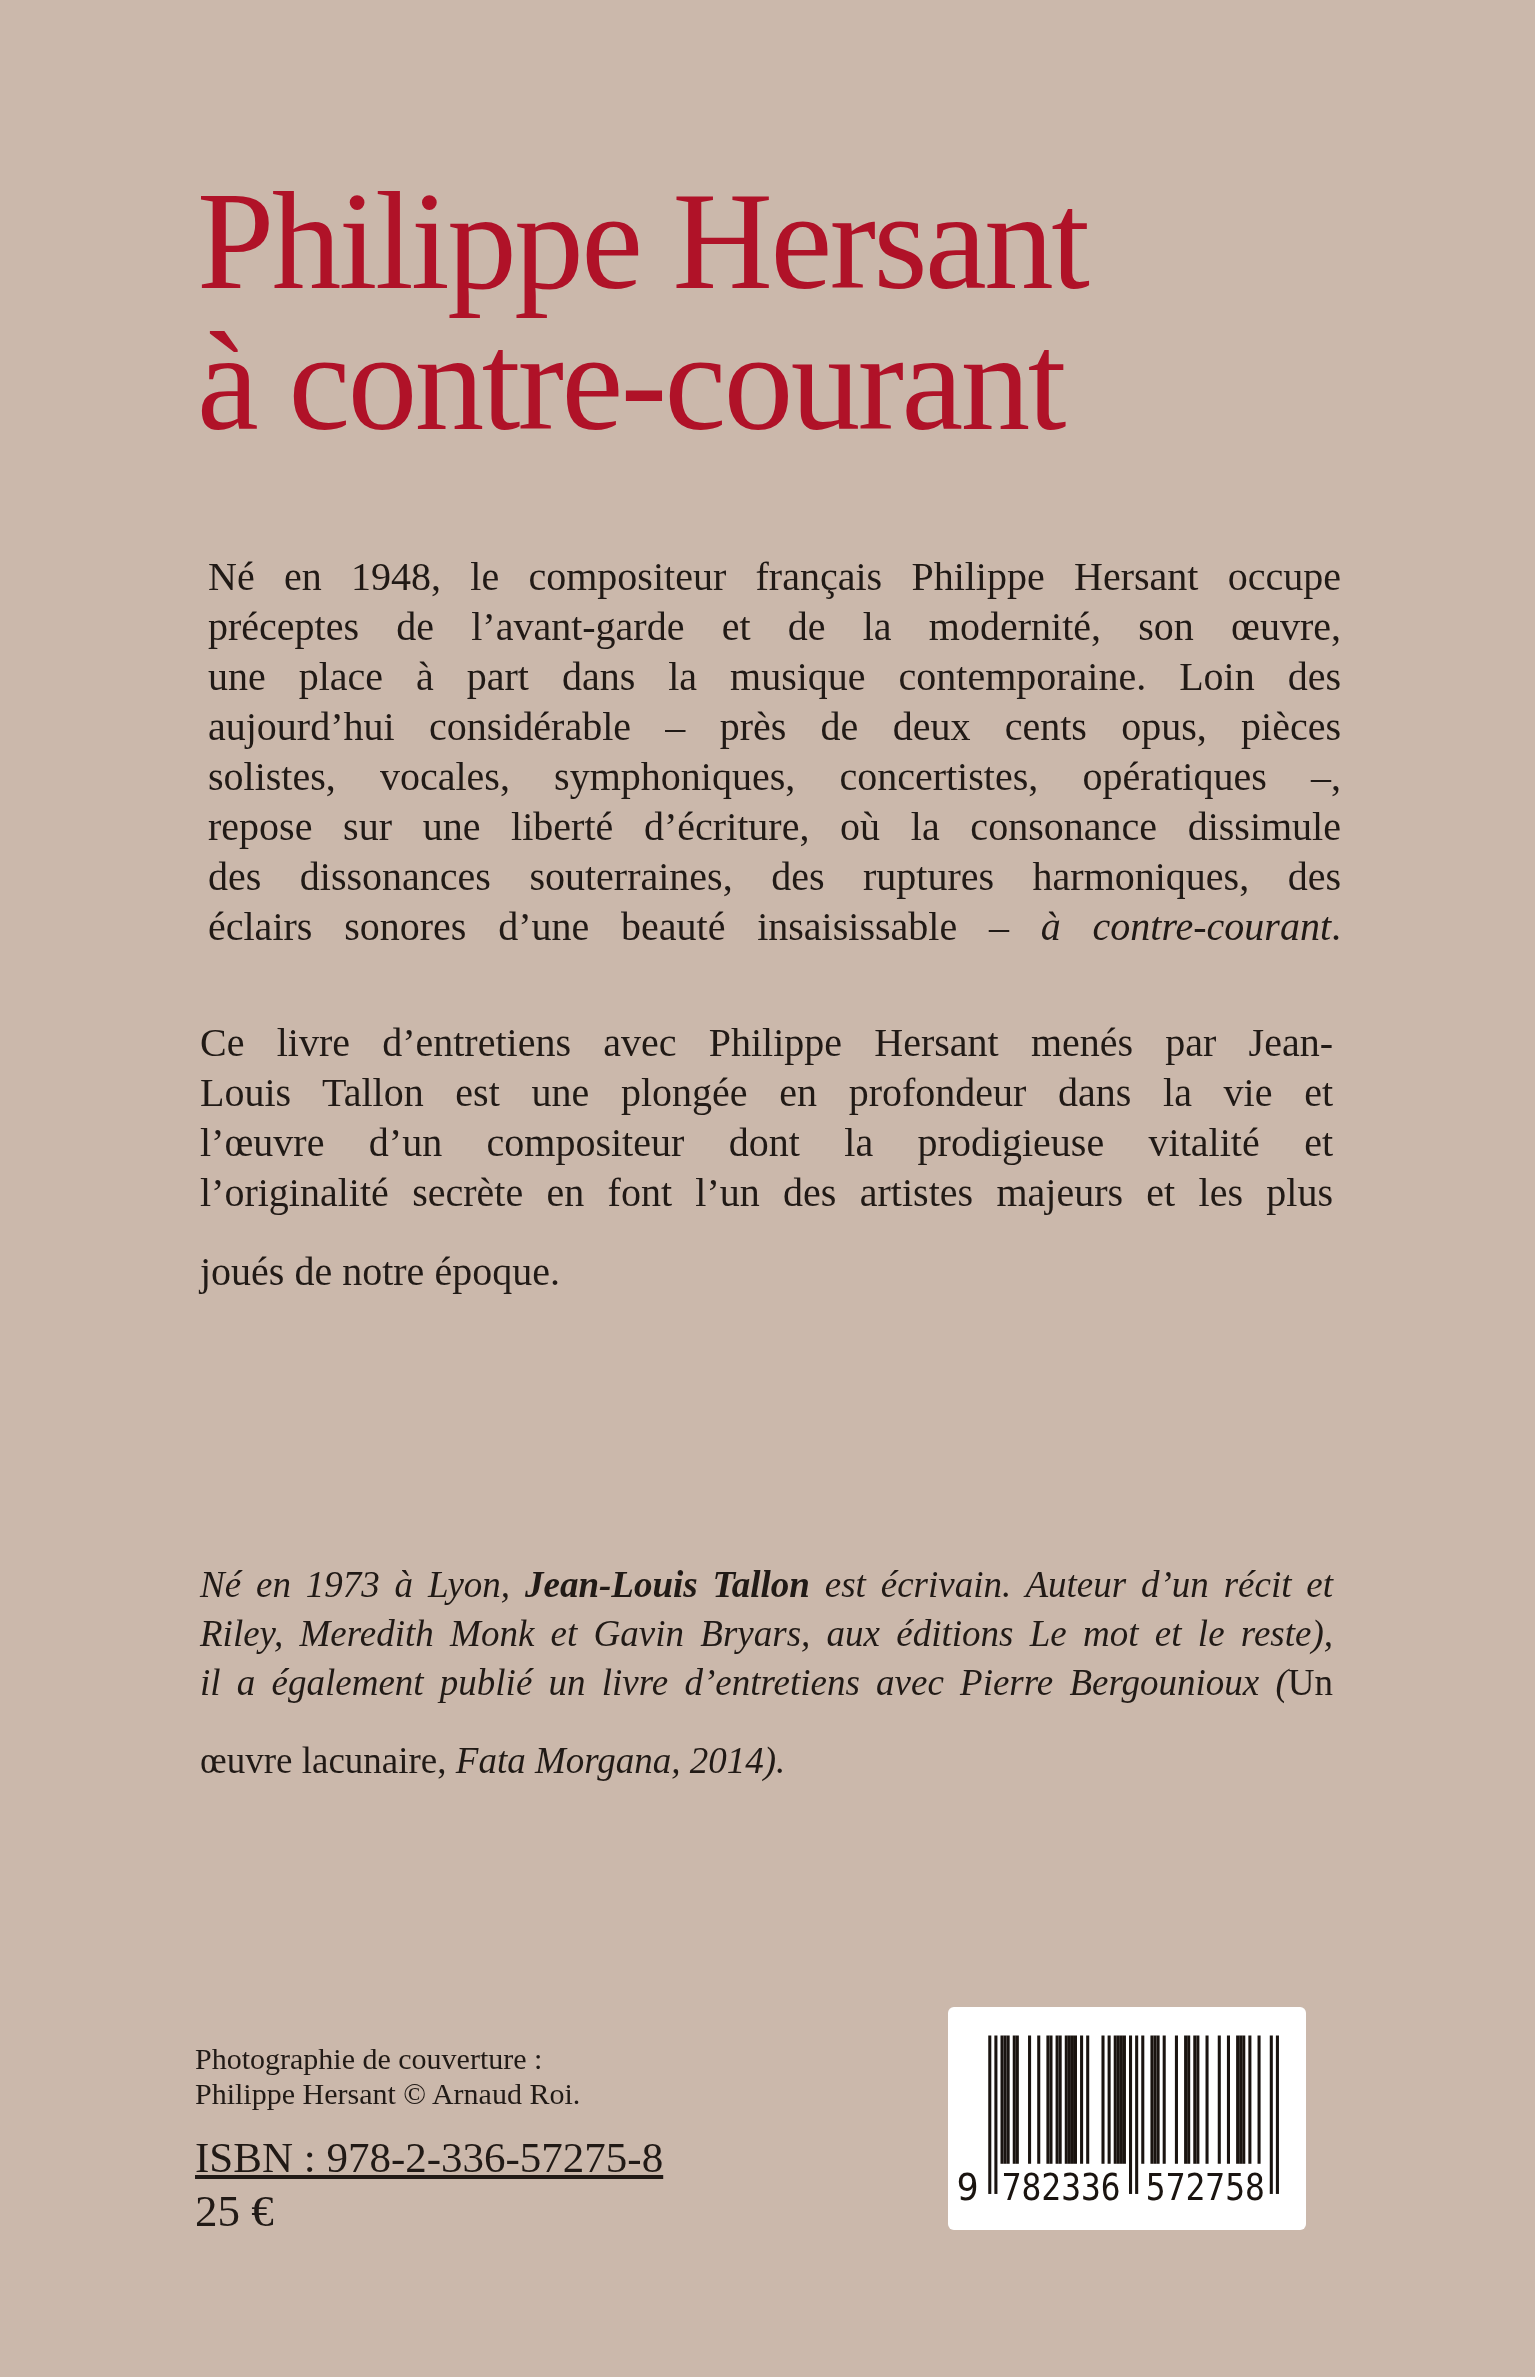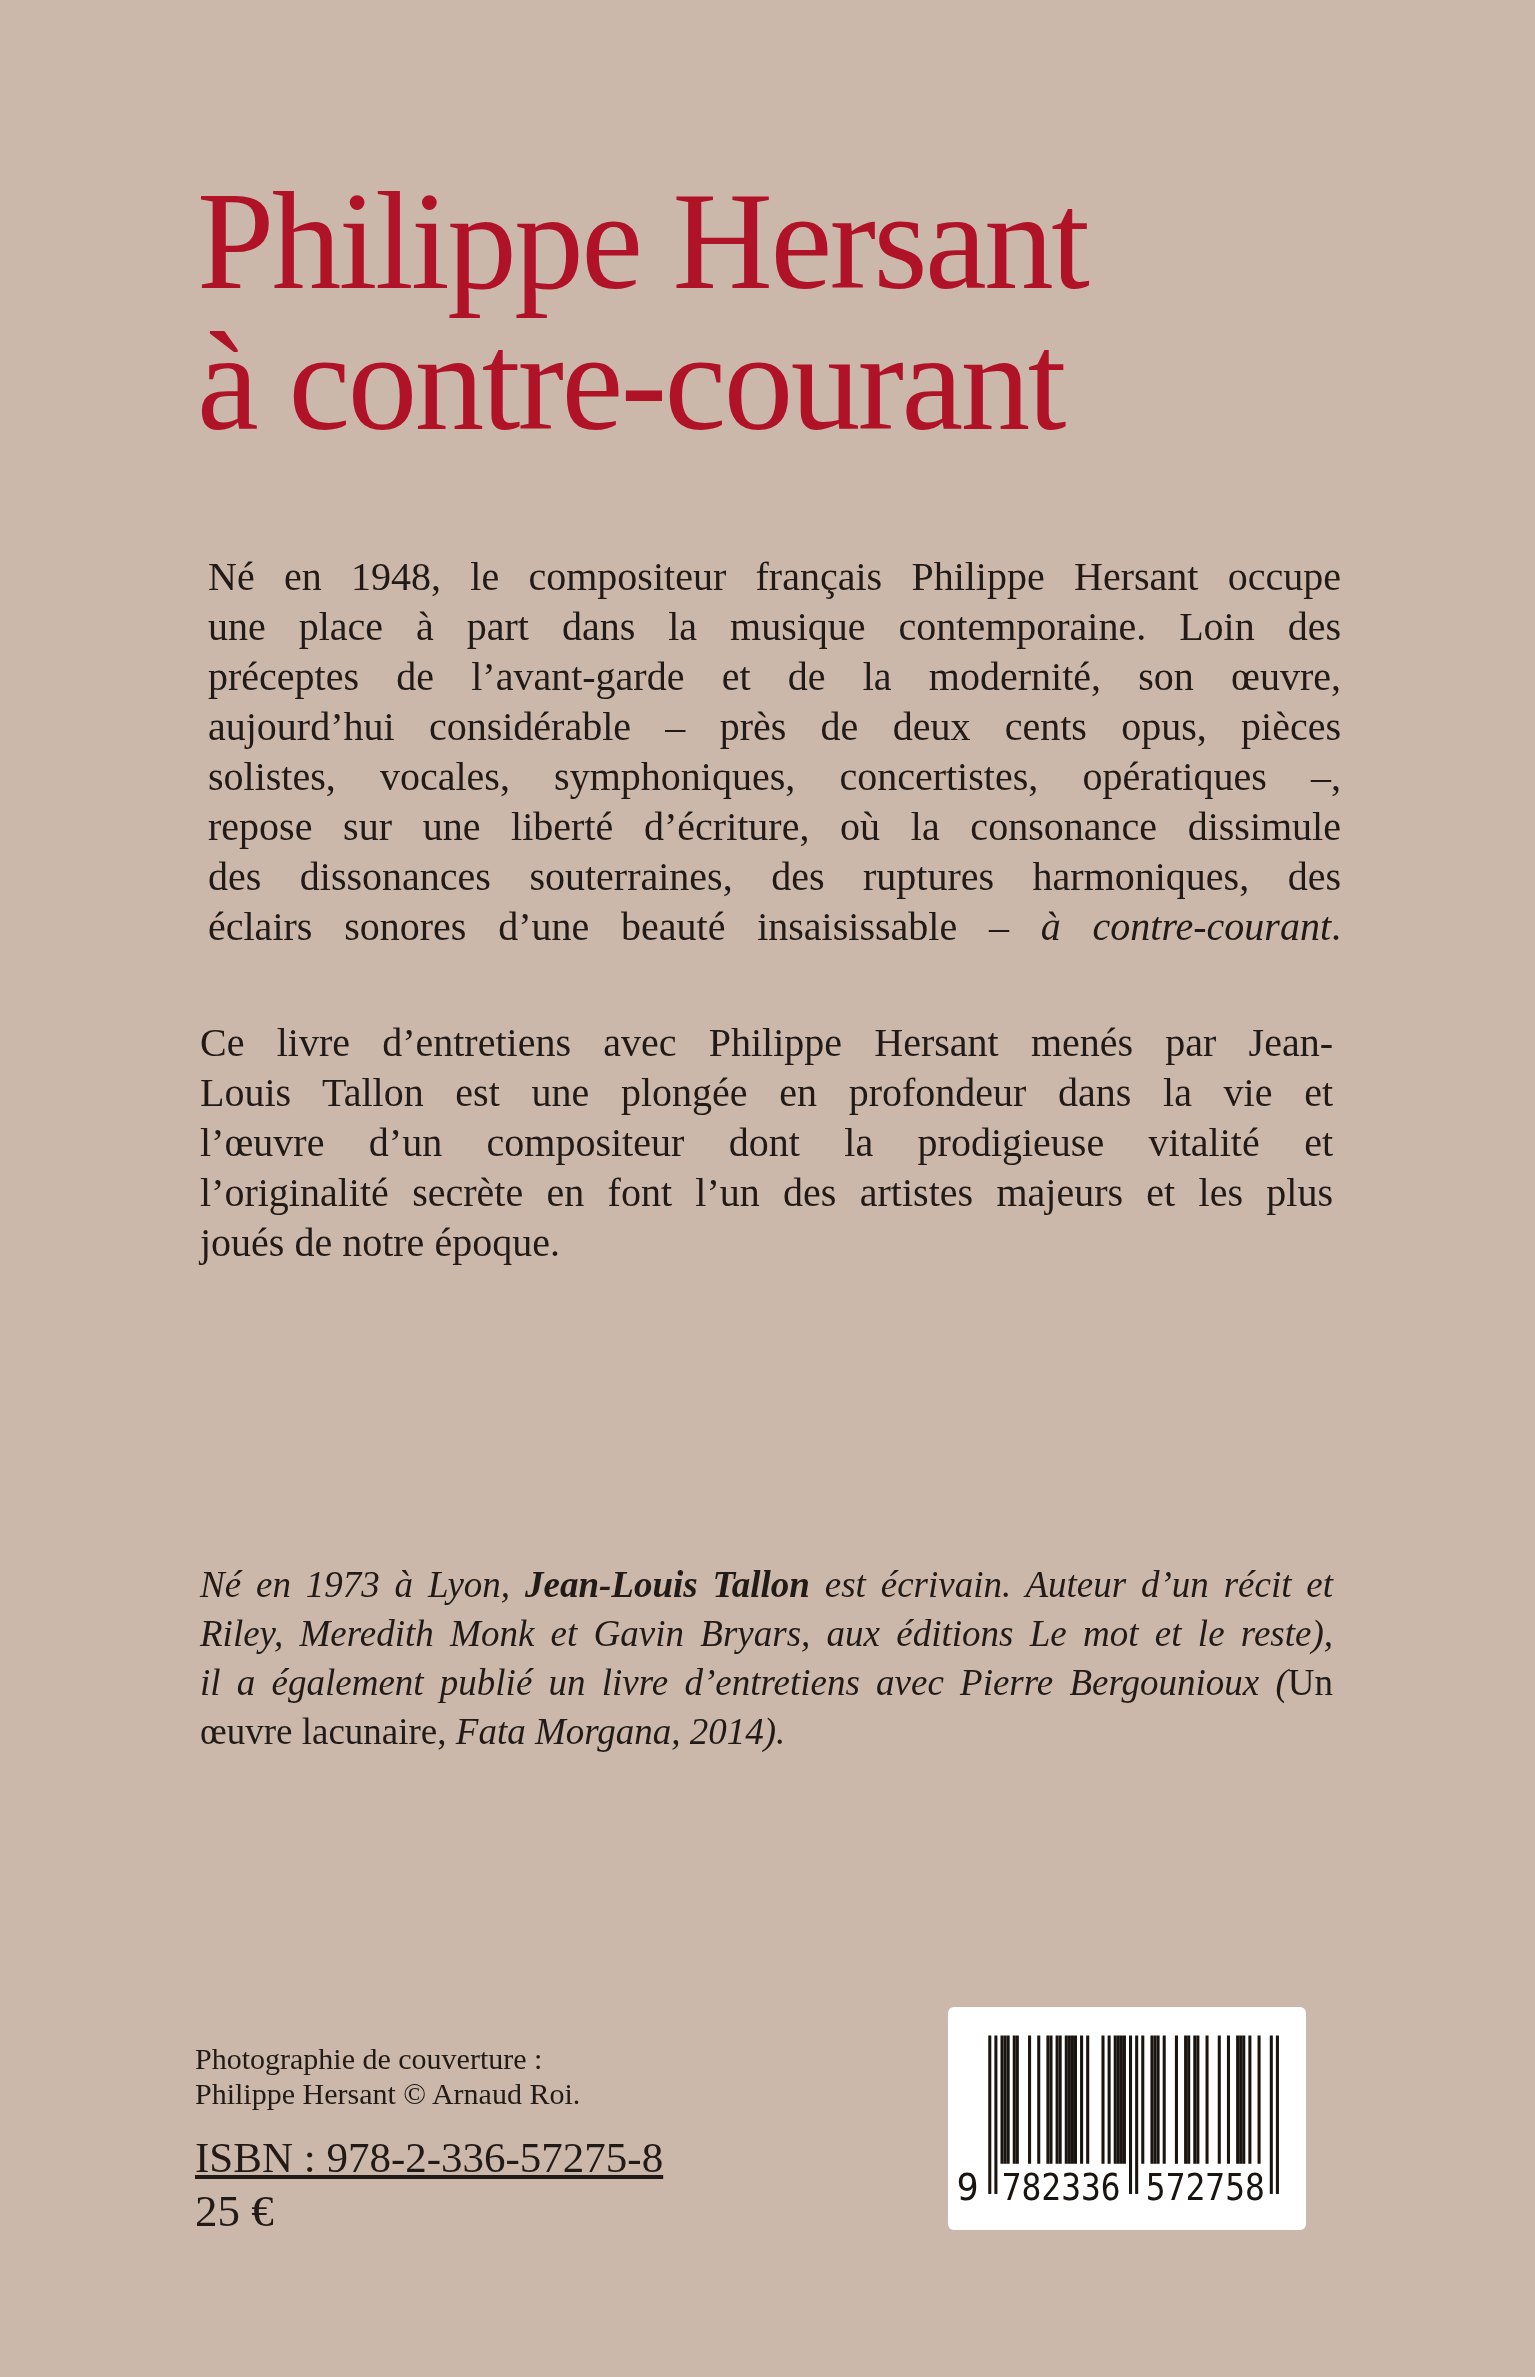--- a/index.html
+++ b/index.html
@@ -40,21 +40,21 @@
     top:1560px;
     font-style:italic;
     font-size:37px;
     line-height:49px;
   }
   .tline{
     text-align:justify;
     text-align-last:justify;
     white-space:nowrap;
   }
-  .tline.lastline{text-align-last:left;}
+  .tline.lastline{text-align-last:left;margin-top:29px;}
   .s-i{font-style:italic;}
   .s-b{font-weight:bold;}
   .s-r{font-style:normal;}
   .credits{
     position:absolute;
     left:195px; top:2041px;
     font-size:30px;
     line-height:35px;
   }
   .isbn{
@@ -82,22 +82,22 @@
 </head>
 <body>
 
 <h1 class="title">
   <div>Philippe Hersant</div>
   <div>à contre-courant</div>
 </h1>
 
 <div class="para p1">
     <div class="tline"><span>Né en 1948, le compositeur français Philippe Hersant occupe</span></div>
+    <div class="tline"><span>préceptes de l’avant-garde et de la modernité, son œuvre,</span></div>
     <div class="tline"><span>une place à part dans la musique contemporaine. Loin des</span></div>
-    <div class="tline"><span>préceptes de l’avant-garde et de la modernité, son œuvre,</span></div>
     <div class="tline"><span>aujourd’hui considérable – près de deux cents opus, pièces</span></div>
     <div class="tline"><span>solistes, vocales, symphoniques, concertistes, opératiques –,</span></div>
     <div class="tline"><span>repose sur une liberté d’écriture, où la consonance dissimule</span></div>
     <div class="tline"><span>des dissonances souterraines, des ruptures harmoniques, des</span></div>
     <div class="tline"><span>éclairs sonores d’une beauté insaisissable – </span><span class="s-i">à contre-courant</span><span>.</span></div>
   </div>
 
 <div class="para p2">
     <div class="tline"><span>Ce livre d’entretiens avec Philippe Hersant menés par Jean-</span></div>
     <div class="tline"><span>Louis Tallon est une plongée en profondeur dans la vie et</span></div>

